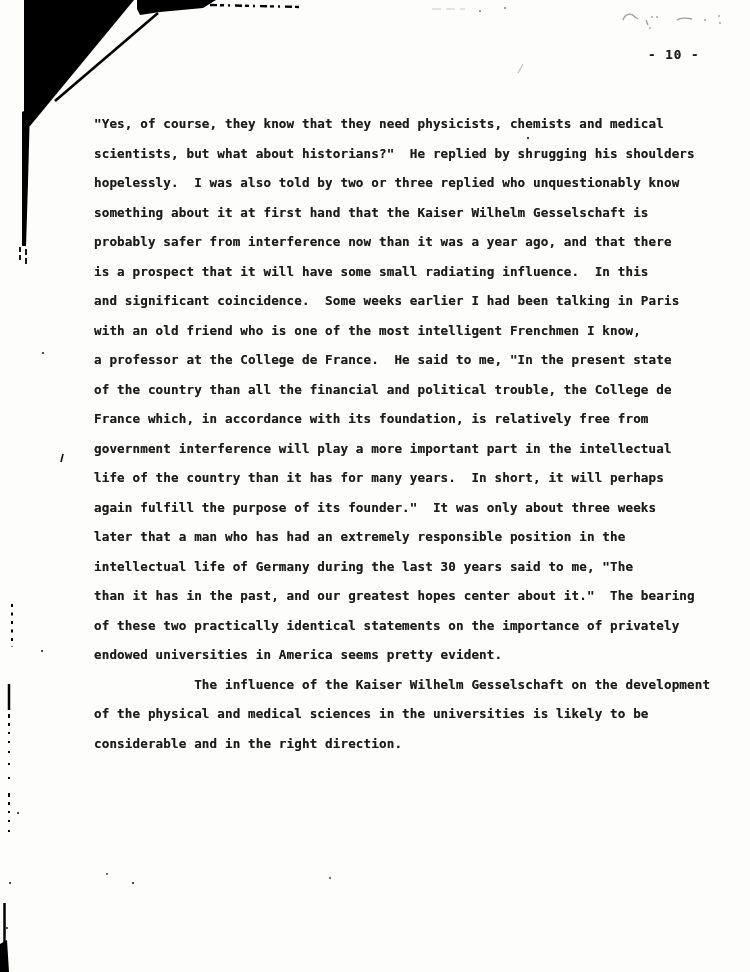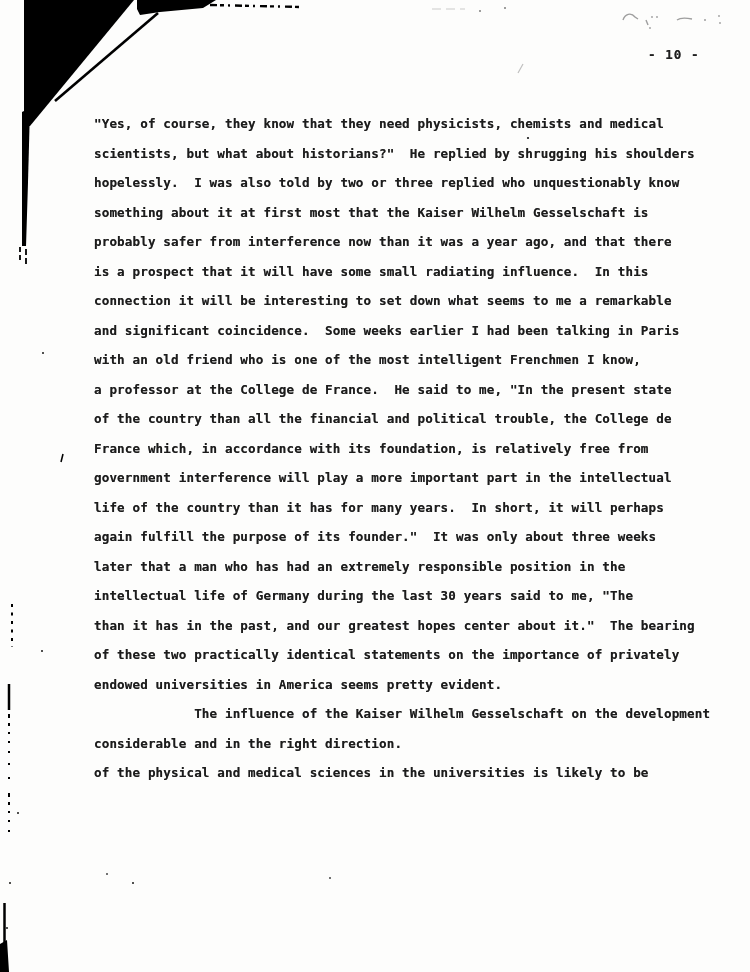--- a/index.html
+++ b/index.html
@@ -98,35 +98,34 @@
       <circle cx="505" cy="8" r="1" opacity="0.55"></circle>
     </g>
   </svg>
 
   <div class="page-number">- 10 -</div>
 
   <div class="doc-body">
     <div class="line">"Yes, of course, they know that they need physicists, chemists and medical</div>
     <div class="line">scientists, but what about historians?"  He replied by shrugging his shoulders</div>
     <div class="line">hopelessly.  I was also told by two or three replied who unquestionably know</div>
-    <div class="line">something about it at first most that the Kaiser Wilhelm Gesselschaft is</div>
+    <div class="line">something about it at first hand that the Kaiser Wilhelm Gesselschaft is</div>
     <div class="line">probably safer from interference now than it was a year ago, and that there</div>
     <div class="line">is a prospect that it will have some small radiating influence.  In this</div>
-    <div class="line">connection it will be interesting to set down what seems to me a remarkable</div>
     <div class="line">and significant coincidence.  Some weeks earlier I had been talking in Paris</div>
     <div class="line">with an old friend who is one of the most intelligent Frenchmen I know,</div>
     <div class="line">a professor at the College de France.  He said to me, "In the present state</div>
     <div class="line">of the country than all the financial and political trouble, the College de</div>
     <div class="line">France which, in accordance with its foundation, is relatively free from</div>
     <div class="line">government interference will play a more important part in the intellectual</div>
     <div class="line">life of the country than it has for many years.  In short, it will perhaps</div>
     <div class="line">again fulfill the purpose of its founder."  It was only about three weeks</div>
     <div class="line">later that a man who has had an extremely responsible position in the</div>
     <div class="line">intellectual life of Germany during the last 30 years said to me, "The</div>
     <div class="line">than it has in the past, and our greatest hopes center about it."  The bearing</div>
     <div class="line">of these two practically identical statements on the importance of privately</div>
     <div class="line">endowed universities in America seems pretty evident.</div>
     <div class="line">             The influence of the Kaiser Wilhelm Gesselschaft on the development</div>
+    <div class="line">of the physical and medical sciences in the universities is likely to be</div>
     <div class="line">considerable and in the right direction.</div>
-    <div class="line">of the physical and medical sciences in the universities is likely to be</div>
   </div>
 
 </div>
 
 </body></html>

